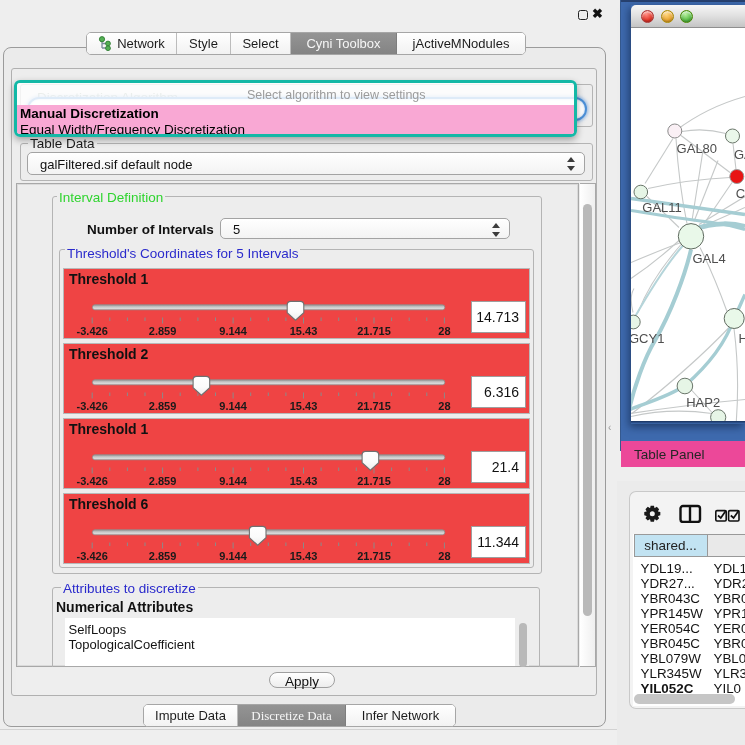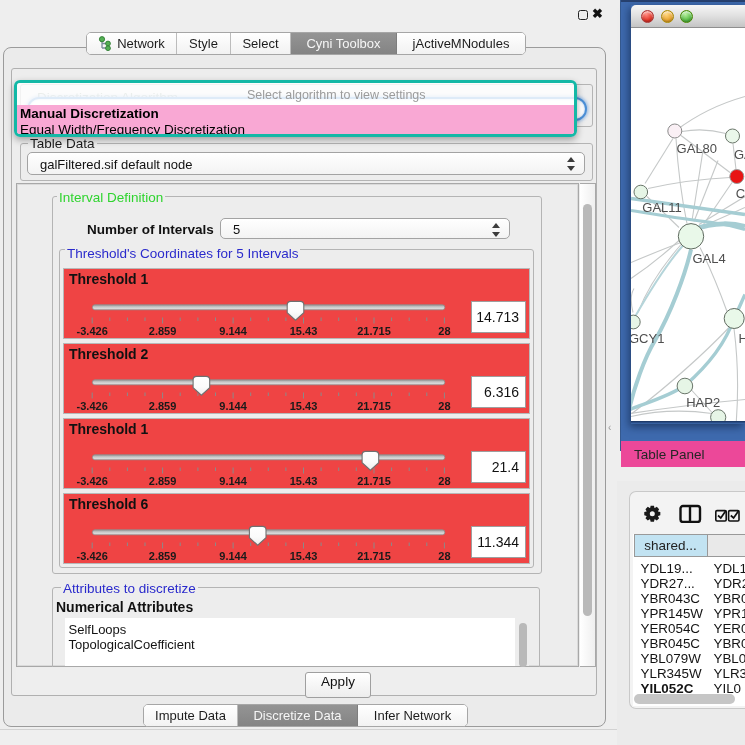--- a/index.html
+++ b/index.html
@@ -225,24 +225,24 @@
     <div>TopologicalCoefficient</div>
   </div>
   <div class="abs" style="left:498.7px; top:435px; width:14.8px; height:47.5px; background:#ededed;"></div>
   <div class="abs sbthumb" style="left:502.5px; top:440px; width:8.5px; height:44px; background:#b9b9b9;"></div>
   </div>
 
   <div class="abs sbtrack" style="left:579.5px; top:183px; width:16px; height:483.5px; border:1px solid #a8a8a8; border-left:none;"></div>
   <div class="abs sbthumb" style="left:583px; top:204px; width:8.5px; height:412px;"></div>
 
   <div class="abs" style="left:16px; top:667.5px; width:579px; height:27px; background:#eeeeee;"></div>
-  <div class="abs" style="left:269px; top:672px; width:66px; height:26px; background:linear-gradient(#ffffff,#ededed); border:1px solid #9f9f9f; border-radius:3px; font-size:13.5px; color:#111; text-align:center; line-height:18px;margin-left:36px;">Apply</div>
+  <div class="abs" style="left:269px; top:672px; width:66px; height:16px; background:linear-gradient(#ffffff,#ededed); border:1px solid #9f9f9f; border-radius:9px; font-size:13.5px; color:#111; text-align:center; line-height:18px;">Apply</div>
   <div id="bottabs" class="seg abs">
     <div class="s" style="width:94px;">Impute Data</div>
-    <div class="s sel" style="width:120px;">Discretize Data</div>
+    <div class="s sel" style="width:108px;font-family:Liberation Serif, serif;">Discretize Data</div>
     <div class="s" style="width:109px;">Infer Network</div>
   </div>
   <div class="abs" style="left:0; top:728.5px; width:617px; height:1px; background:#d2d2d2;"></div>
   <div class="abs" style="left:0; top:729.5px; width:617px; height:15.5px; background:#efefef;"></div>
 
   <div class="abs" style="left:608px; top:422px; width:8px; height:12px; font-size:10px; color:#999;">‹</div>
 
   <div class="abs" style="left:14px; top:80px; width:563px; height:57px; border-radius:6px; box-shadow:0 3px 7px rgba(0,0,0,0.32); z-index:50; overflow:hidden; border:3px solid #14b8a6;">
     <div style="height:22px; background:rgba(255,255,255,0.82); position:relative;">
       <span style="position:absolute; left:230px; top:5px; font-size:12.5px; color:#9b9b9b;">Select algorithm to view settings</span>

